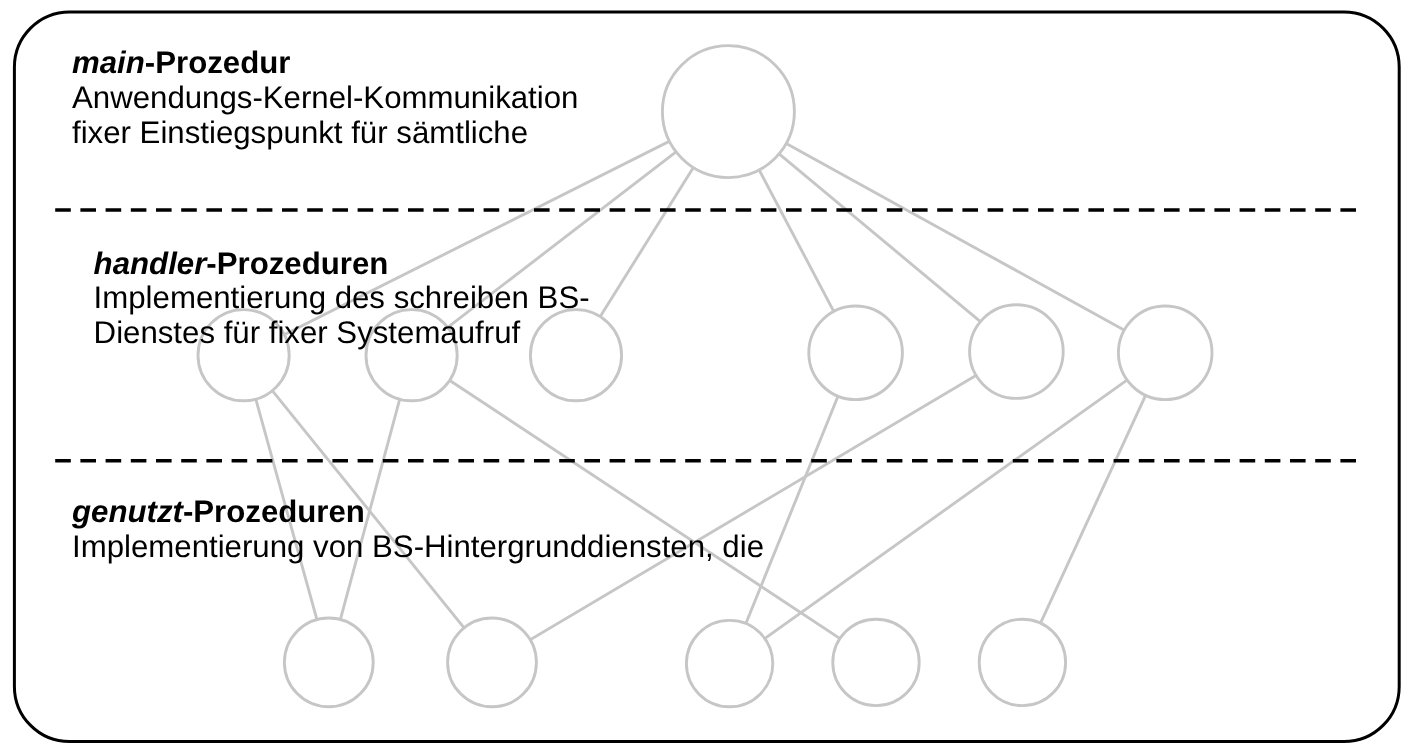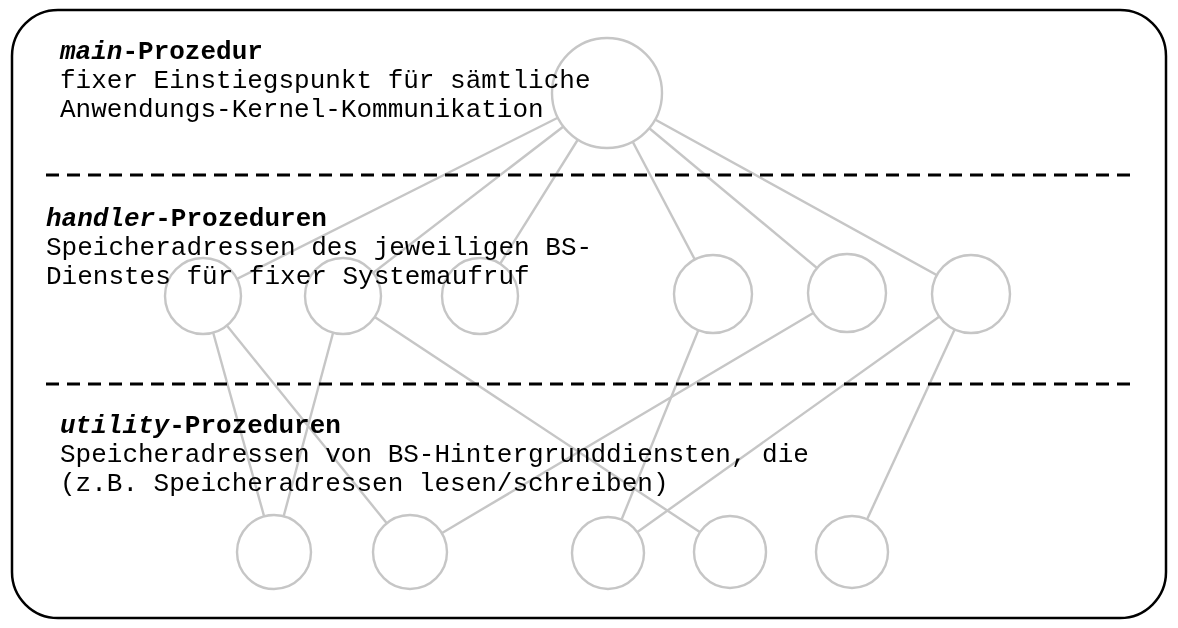--- a/index.html
+++ b/index.html
@@ -1,37 +1,37 @@
 <!DOCTYPE html>
 <html><head>
 <meta charset="utf-8">
 <style>
   html, body { margin: 0; padding: 0; background: #ffffff; }
   .stage {
     position: relative;
     width: 1178px;
     height: 628px;
     background: #ffffff;
-    font-family: Liberation Mono, monospace;
+    font-family: Liberation Sans, sans-serif;
     color: #000000;
     overflow: hidden;
   }
   .stage svg { position: absolute; left: 0; top: 0; }
   .label-block {
     position: absolute;
     font-size: 26px;
     line-height: 29px;
     color: #000000;
     white-space: nowrap;
   }
   .label-block .title { font-weight: bold; }
   .label-block .title .ital { font-style: italic; }
   .label-block .desc-line { font-weight: normal; }
   #blk-main    { left: 60px;  top: 38px;  }
-  #blk-handler { left: 46px;  top: 205px; }
+  #blk-handler { left: 78px;  top: 205px; }
   #blk-utility { left: 60px;  top: 412px; }
 </style>
 </head>
 <body>
 
 <div class="stage">
 
   <svg width="1178" height="628" viewBox="0 0 1178 628" xmlns="http://www.w3.org/2000/svg">
     <g>
         <line x1="607" y1="93" x2="203" y2="296" stroke="#c6c6c6" stroke-width="2.4"></line>
@@ -67,29 +67,28 @@
         <circle cx="730" cy="552" r="36" fill="#ffffff" stroke="#c6c6c6" stroke-width="2.4"></circle>
         <circle cx="852" cy="552" r="36" fill="#ffffff" stroke="#c6c6c6" stroke-width="2.4"></circle>
       </g>
     <g>
         <rect x="12" y="10" width="1154" height="608" rx="46" ry="46" fill="none" stroke="#000000" stroke-width="2.5"></rect>
       </g>
   </svg>
 
   <div id="blk-main" class="label-block">
     <div class="title"><span class="ital">main</span><span>-Prozedur</span></div>
+    <div class="desc-line">Anwendungs-Kernel-Kommunikation</div>
     <div class="desc-line">fixer Einstiegspunkt für sämtliche</div>
-    <div class="desc-line">Anwendungs-Kernel-Kommunikation</div>
   </div>
 
   <div id="blk-handler" class="label-block">
     <div class="title"><span class="ital">handler</span><span>-Prozeduren</span></div>
-    <div class="desc-line">Speicheradressen des jeweiligen BS-</div>
+    <div class="desc-line">Implementierung des schreiben BS-</div>
     <div class="desc-line">Dienstes für fixer Systemaufruf</div>
   </div>
 
   <div id="blk-utility" class="label-block">
-    <div class="title"><span class="ital">utility</span><span>-Prozeduren</span></div>
-    <div class="desc-line">Speicheradressen von BS-Hintergrunddiensten, die</div>
-    <div class="desc-line">(z.B. Speicheradressen lesen/schreiben)</div>
+    <div class="title"><span class="ital">genutzt</span><span>-Prozeduren</span></div>
+    <div class="desc-line">Implementierung von BS-Hintergrunddiensten, die</div>
   </div>
 
 </div>
 
 </body></html>

